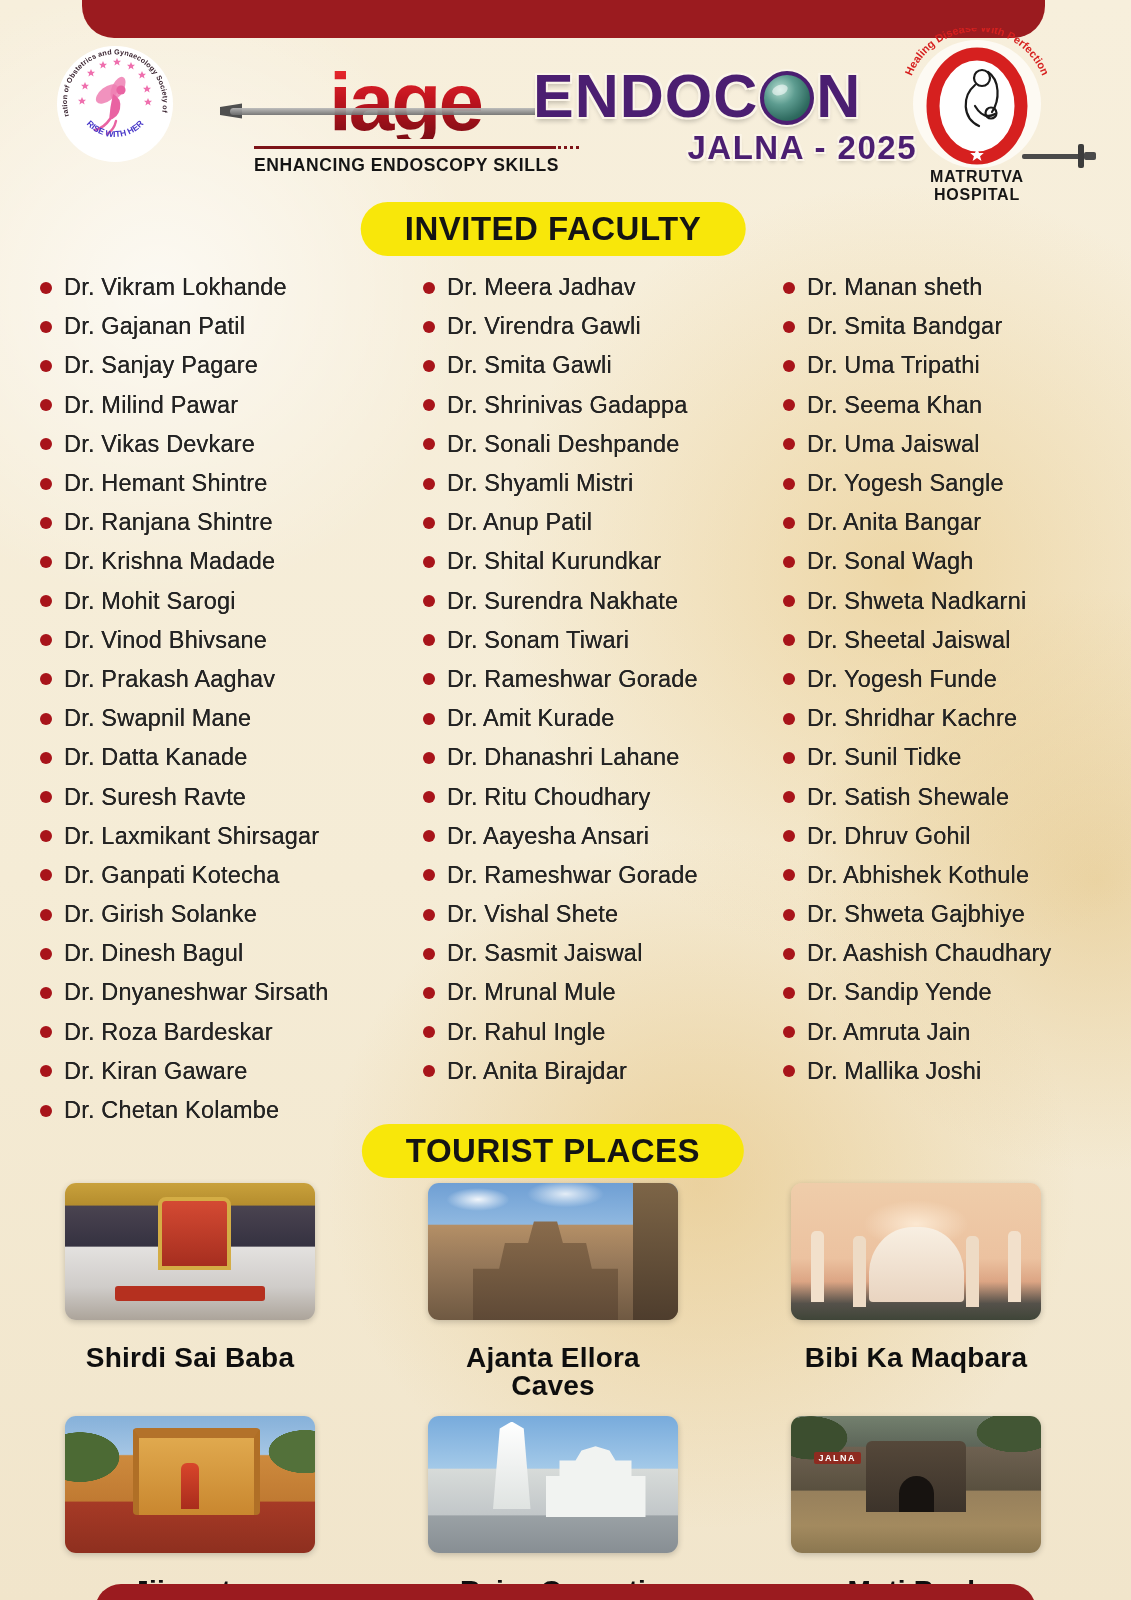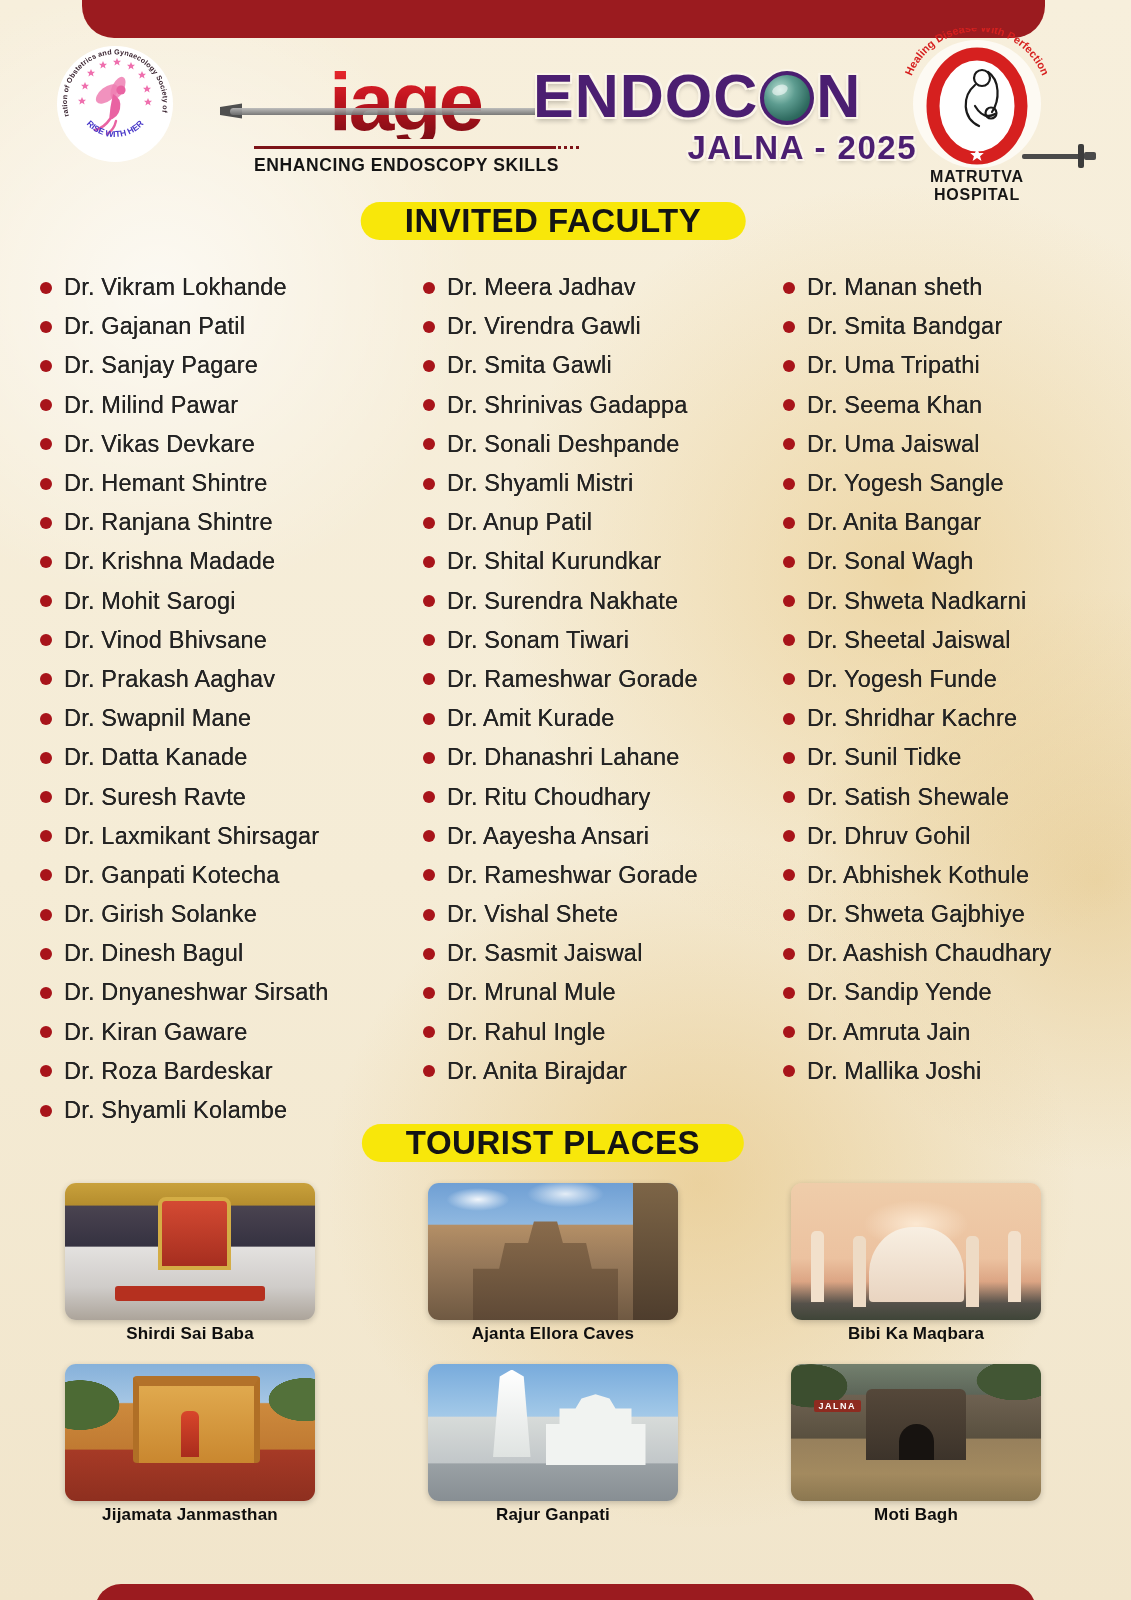--- a/index.html
+++ b/index.html
@@ -67,21 +67,21 @@
   .matrutva{ position:absolute; left:872px; top:28px; width:210px; text-align:center; }
   .matrutva-names{ position:relative; margin-top:-6px; }
   .mat-line1{ font-size:16px; font-weight:900; color:#151515; letter-spacing:.8px; }
   .mat-line2{ font-size:16px; font-weight:900; color:#151515; letter-spacing:.8px; }
   .mat-scope{ position:absolute; right:-16px; top:-28px; }
 
   
   .pill{
     position:absolute; left:553px; transform:translateX(-50%);
     background:#f8e70a; color:#141414; font-weight:900; font-size:33px;
-    letter-spacing:.5px; border-radius:28px; padding:0 44px; white-space:nowrap;
+    letter-spacing:.5px; border-radius:28px; padding:8px 44px; white-space:nowrap;
   }
   .pill-faculty{ top:202px; }
   .pill-tourist{ top:1124px; }
 
   
   .facgrid{ position:absolute; top:268px; left:40px; width:1078px; display:flex; }
   .col{ list-style:none; }
   .col-1{ width:383px; }
   .col-2{ width:360px; }
   .col-3{ flex:1; }
@@ -92,21 +92,21 @@
   
   .places{
     position:absolute; top:1183px; left:65px; width:1001px;
     display:grid; grid-template-columns:repeat(3, 250px); column-gap:113px; row-gap:16px;
   }
   .card{ width:250px; }
   .ph{
     width:250px; height:137px; border-radius:11px; position:relative; overflow:hidden;
     box-shadow:0 2px 6px rgba(0,0,0,.2);
   }
-  .cap{ margin-top:0; text-align:center; font-size:17px; line-height:28px;
+  .cap{ margin-top:24px; text-align:center; font-size:28px; line-height:28px;
     font-weight:800; color:#0e0e0e; letter-spacing:.2px; }
 
   .ph::before,.ph::after{ content:""; position:absolute; }
 
   .place-0{ background:linear-gradient(180deg,#c9a13b 0%,#b58d2e 16%,#4a4350 17%,#353241 46%,#e3e1df 47%,#cfccc9 76%,#aca49a 100%); }
   .place-0::before{ left:37%; top:10%; width:26%; height:48%;
     background:linear-gradient(#d44a33,#a62e1f); border:4px solid #d4ad45; border-radius:8px 8px 0 0; }
   .place-0::after{ left:20%; right:20%; bottom:14%; height:11%; background:#b5301f; border-radius:3px; }
 
   .place-1{ background:
@@ -344,29 +344,29 @@
         <li class="frow">
           <span class="dot"></span>
           <span class="nm">Dr. Dinesh Bagul</span>
         </li>
         <li class="frow">
           <span class="dot"></span>
           <span class="nm">Dr. Dnyaneshwar Sirsath</span>
         </li>
         <li class="frow">
           <span class="dot"></span>
+          <span class="nm">Dr. Roza Bardeskar</span>
+        </li>
+        <li class="frow">
+          <span class="dot"></span>
           <span class="nm">Dr. Kiran Gaware</span>
         </li>
         <li class="frow">
           <span class="dot"></span>
-          <span class="nm">Dr. Roza Bardeskar</span>
-        </li>
-        <li class="frow">
-          <span class="dot"></span>
-          <span class="nm">Dr. Shyamli Kolambe</span>
+          <span class="nm">Dr. Chetan Kolambe</span>
         </li>
       </ul>
     <ul class="col col-2">
 
     <li class="frow">
           <span class="dot"></span>
           <span class="nm">Dr. Meera Jadhav</span>
         </li>
         <li class="frow">
           <span class="dot"></span>

